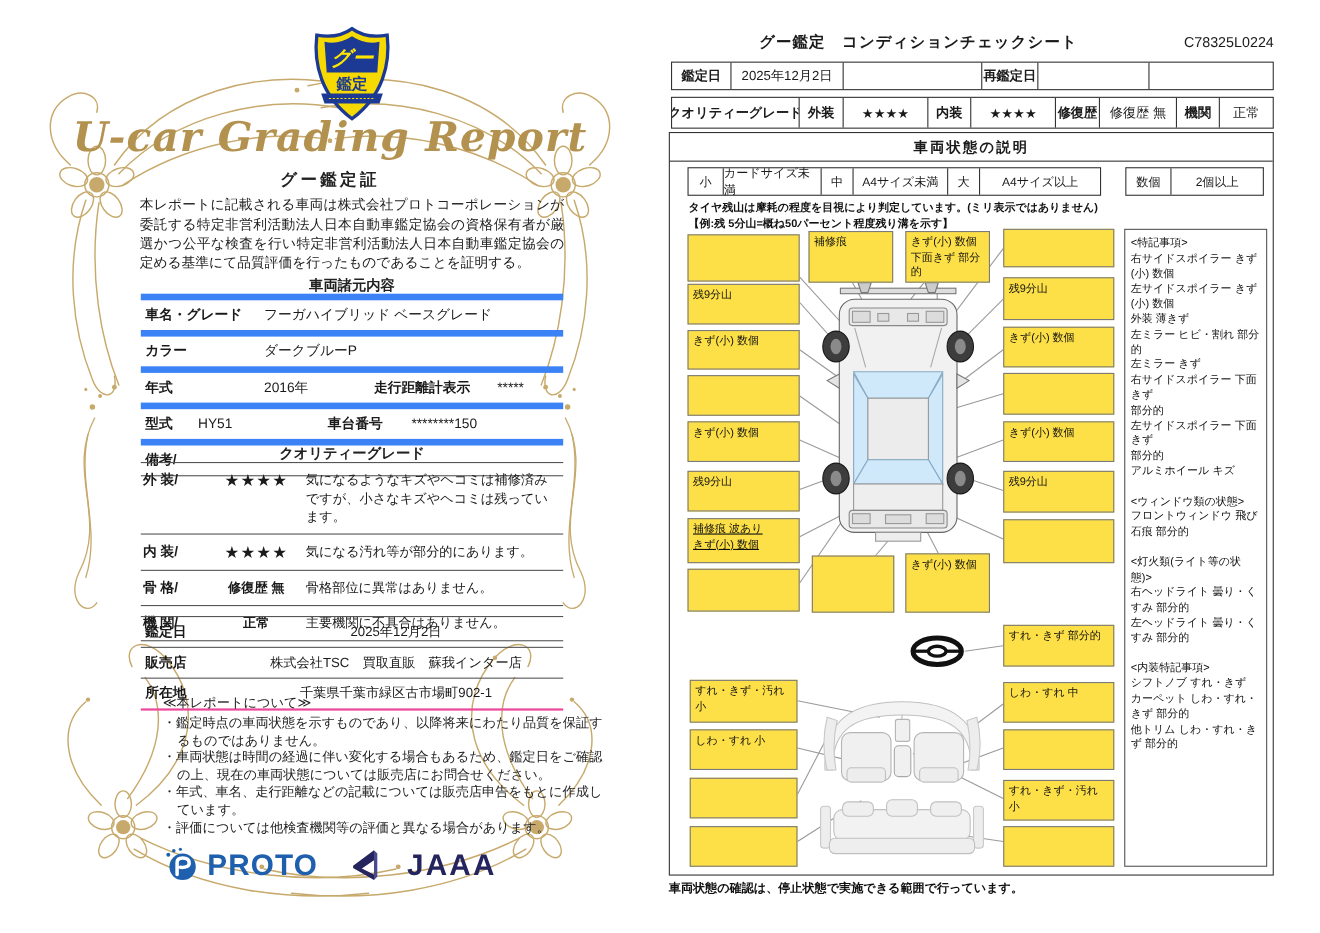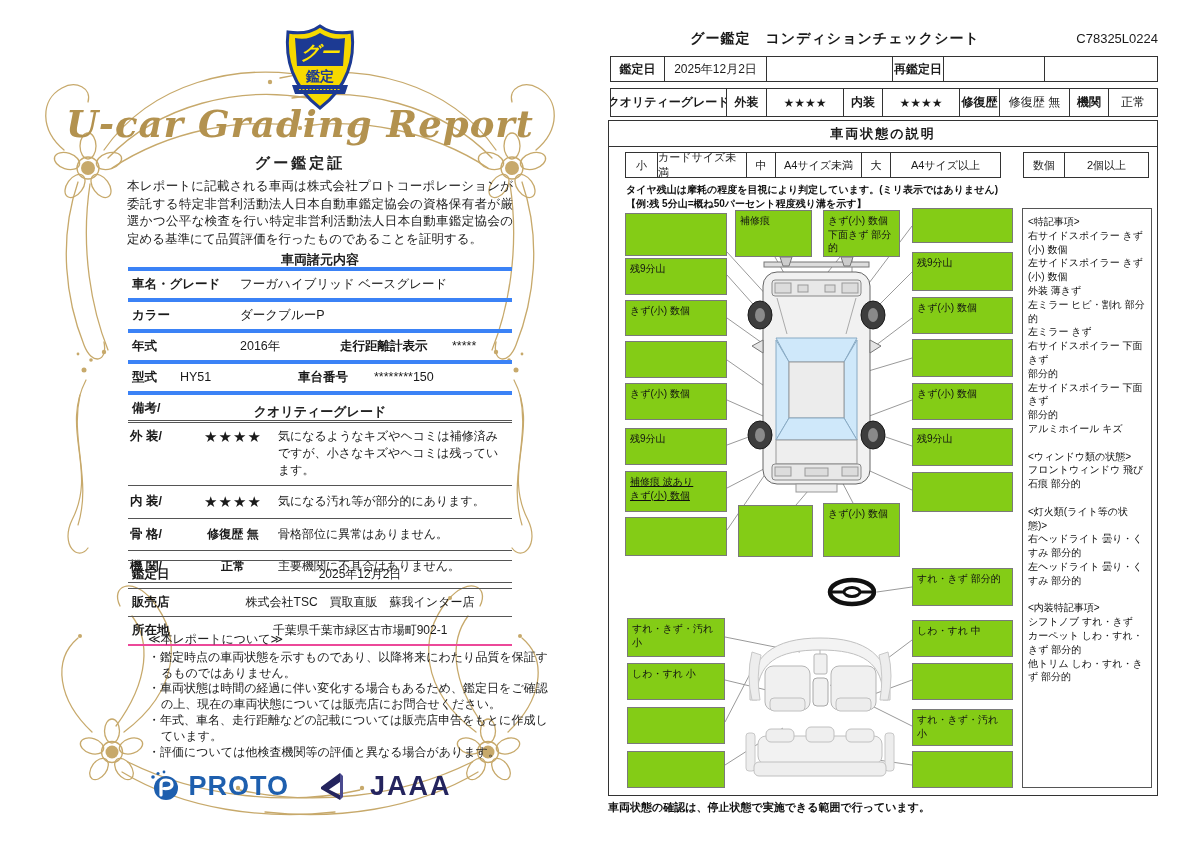--- a/index.html
+++ b/index.html
@@ -14,21 +14,21 @@
   .rtitle{position:absolute;left:0;top:102px;width:600px;text-align:center;
           font-family:"DejaVu Serif","Liberation Serif",serif;font-style:italic;font-weight:bold;
           font-size:37px;color:#b3924f;letter-spacing:1px;}
   .rsub{position:absolute;left:0;top:154px;width:600px;text-align:center;font-weight:bold;
         font-size:15px;letter-spacing:3px;color:#222;}
   .intro{position:absolute;left:127px;top:178px;width:386px;margin:0;font-size:12.5px;
          line-height:1.4;text-align:justify;color:#222;}
   .sec-title{position:absolute;left:128px;width:384px;text-align:center;font-weight:bold;
              font-size:13px;color:#222;}
   .spec-table{position:absolute;left:128px;top:267px;width:384px;font-size:12.5px;}
-  .srow{display:flex;border-top:4px solid #3b82f6;padding:5px 4px;align-items:baseline;}
+  .srow{display:flex;border-top:6px solid #3b82f6;padding:5px 4px;align-items:baseline;}
   .srow:last-child{border-bottom:1px solid #555;}
   .sl{font-weight:bold;}
   .grade-table{position:absolute;left:128px;top:420px;width:384px;font-size:12px;}
   .grow{display:flex;border-top:1px solid #555;padding:7px 2px;align-items:flex-start;}
   .grow:last-child{border-bottom:1px solid #555;}
   .gl{width:58px;font-weight:bold;font-size:12.5px;}
   .gv{width:90px;text-align:center;font-weight:bold;}
   .gv.stars{font-size:15px;letter-spacing:1px;}
   .gd{flex:1;line-height:1.4;}
   .meta-table{position:absolute;left:128px;top:560px;width:384px;font-size:12px;}
@@ -60,21 +60,21 @@
            box-sizing:border-box;}
   .sec-head{height:25px;border-bottom:1.5px solid #333;display:flex;align-items:center;
             justify-content:center;font-weight:bold;font-size:13px;letter-spacing:2px;}
   .legend{position:absolute;height:26px;border:1px solid #333;display:flex;box-sizing:border-box;
           font-size:11px;background:#fff;}
   .lg-c{display:flex;align-items:center;justify-content:center;border-left:1px solid #333;
         box-sizing:border-box;}
   .lg-c:first-child{border-left:none;}
   .tire-note{position:absolute;left:26px;top:183px;font-size:10px;line-height:1.35;font-weight:bold;color:#111;}
   .diagram{position:absolute;left:0;top:0;width:600px;height:848px;}
-  .lbox{position:absolute;border:1px solid #7a7a7a;background:#84cc16;font-size:10px;
+  .lbox{position:absolute;border:1px solid #7a7a7a;background:#fde047;font-size:10px;
         padding:3px 4px;line-height:1.35;white-space:pre-line;box-sizing:border-box;color:#111;}
   .notes-panel{position:absolute;left:422px;top:208px;width:130px;height:580px;border:1px solid #555;
                background:#fff;font-size:10px;line-height:1.38;padding:6px 5px;box-sizing:border-box;
                white-space:pre-line;color:#111;}
   .sheet-footer{position:absolute;left:8px;top:800px;font-size:11px;font-weight:bold;color:#111;}
 </style>
 </head>
 <body>
 
 <div id="stage">

